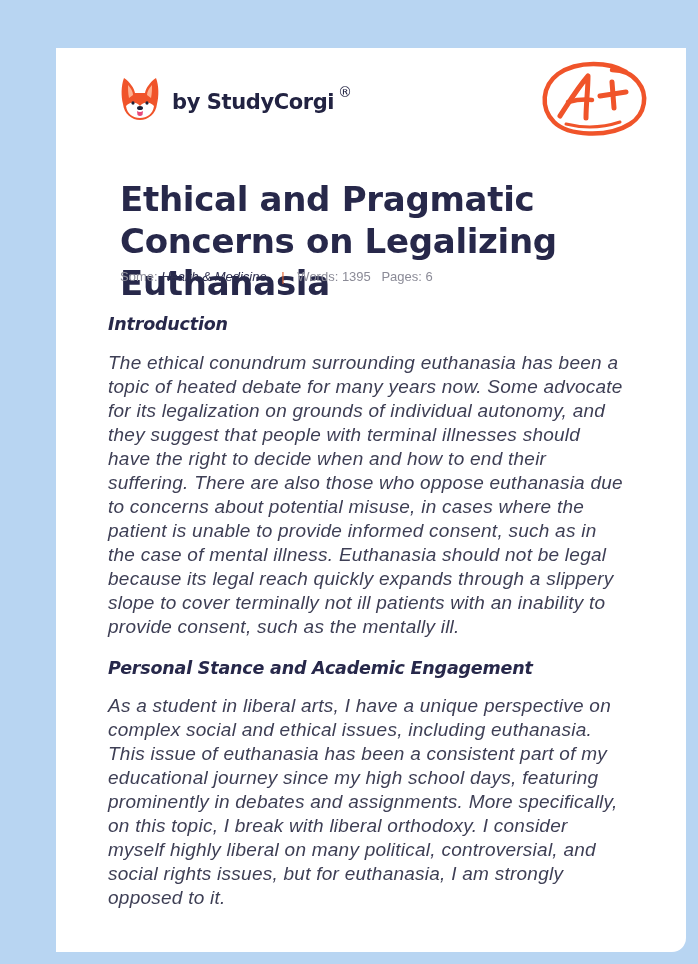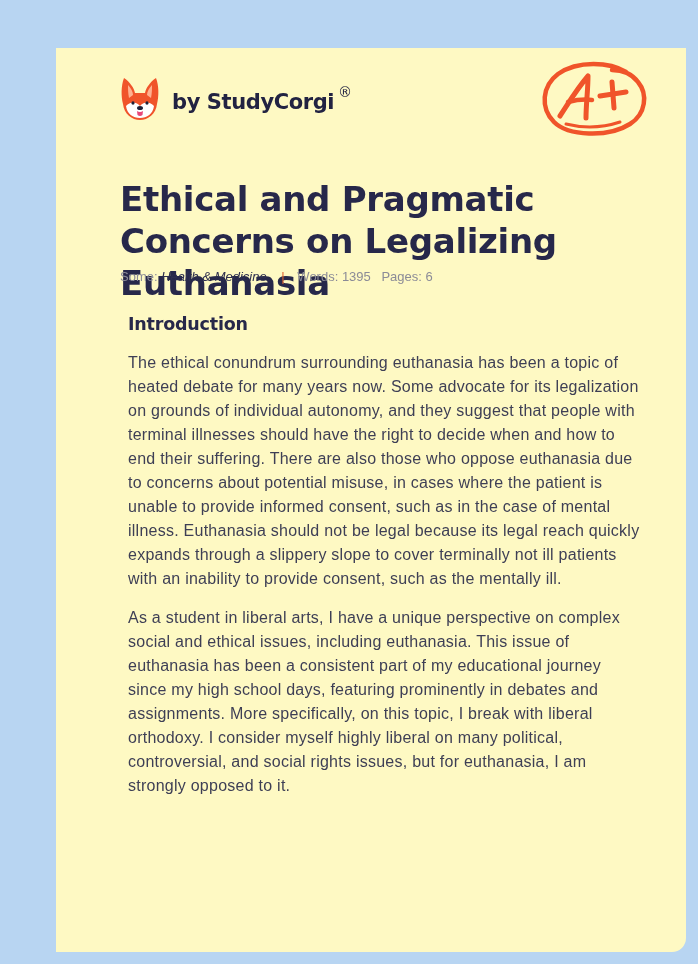--- a/index.html
+++ b/index.html
@@ -5,21 +5,21 @@
     html, body { margin: 0; padding: 0; }
     body {
       width: 698px; height: 964px; overflow: hidden;
       background: #b8d5f2;
       font-family: "Liberation Sans", sans-serif;
       position: relative;
     }
     .card {
       position: absolute; left: 56px; top: 48px;
       width: 630px; height: 904px;
-      background: #fef9c3;
+      background: #ffffff;
       border-radius: 0 0 14px 0;
       overflow: hidden;
     }
     .logo {
       position: absolute; left: 64px; top: 28px;
       display: flex; align-items: center;
     }
     .logo svg { display: block; }
     .brand {
       font-family: "DejaVu Sans", sans-serif;
@@ -44,29 +44,29 @@
     }
     .meta {
       position: absolute; left: 64px; top: 221px;
       font-size: 13px; color: #8b8b97;
       white-space: nowrap;
     }
     .meta .topic-val { color: #2d2e4e; font-style: italic; }
     .meta .sep { color: #e0602e; margin: 0 9px 0 11px; }
     .meta .pages { margin-left: 7px; }
     .content {
-      position: absolute; left: 72px; top: 262px; width: 516px;
+      position: absolute; left: 52px; top: 262px; width: 516px; font-style: italic;
     }
     h2 {
       margin: 0; font-family: "DejaVu Sans", sans-serif;
       font-weight: bold; font-size: 17.5px; line-height: 28px;
       color: #27284a; letter-spacing: -0.2px;
     }
     p {
-      margin: 0; font-size: 16px; line-height: 24px; color: #3e3f55;
+      margin: 0; font-size: 19px; line-height: 24px; color: #3e3f55;
       letter-spacing: 0.25px;
     }
     .h-intro { margin-bottom: 13px; }
     .p-intro { margin-bottom: 15px; }
     .h-stance { margin-bottom: 12px; }
     .p-stance { margin-bottom: 8px; }
   </style>
 </head>
 <body>
 
@@ -105,16 +105,17 @@
     <span class="topic-val">Health &amp; Medicine</span>
     <span class="sep">|</span>
     <span>Words: 1395</span>
     <span class="pages">Pages: 6</span>
   </div>
 
   <div class="content">
     <h2 class="h-intro">Introduction</h2>
     <p class="p-intro">The ethical conundrum surrounding euthanasia has been a topic of heated debate for many years now. Some advocate for its legalization on grounds of individual autonomy, and they suggest that people with terminal illnesses should have the right to decide when and how to end their suffering. There are also those who oppose euthanasia due to concerns about potential misuse, in cases where the patient is unable to provide informed consent, such as in the case of mental illness. Euthanasia should not be legal because its legal reach quickly expands through a slippery slope to cover terminally not ill patients with an inability to provide consent, such as the mentally ill.</p>
 
+    <h2 class="h-stance">Personal Stance and Academic Engagement</h2>
     <p class="p-stance">As a student in liberal arts, I have a unique perspective on complex social and ethical issues, including euthanasia. This issue of euthanasia has been a consistent part of my educational journey since my high school days, featuring prominently in debates and assignments. More specifically, on this topic, I break with liberal orthodoxy. I consider myself highly liberal on many political, controversial, and social rights issues, but for euthanasia, I am strongly opposed to it.</p>
   </div>
 
 </div>
 
 </body></html>

